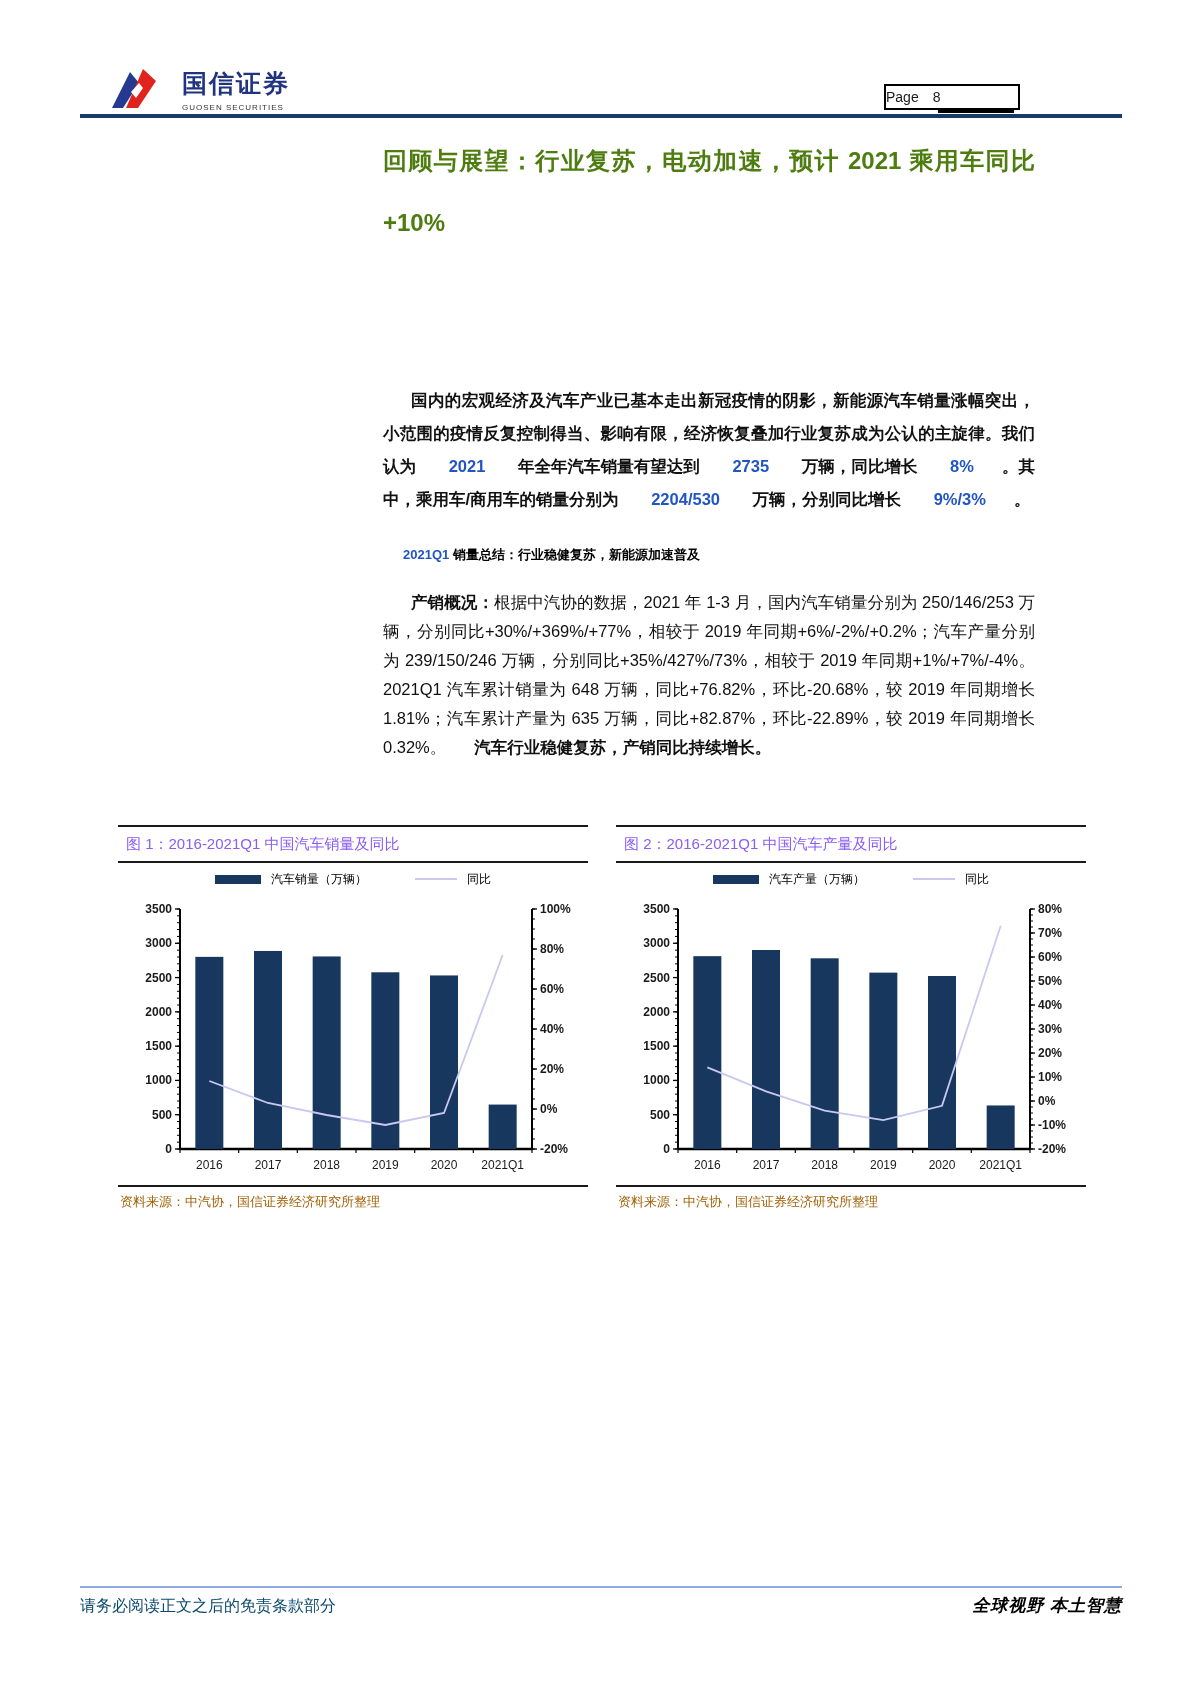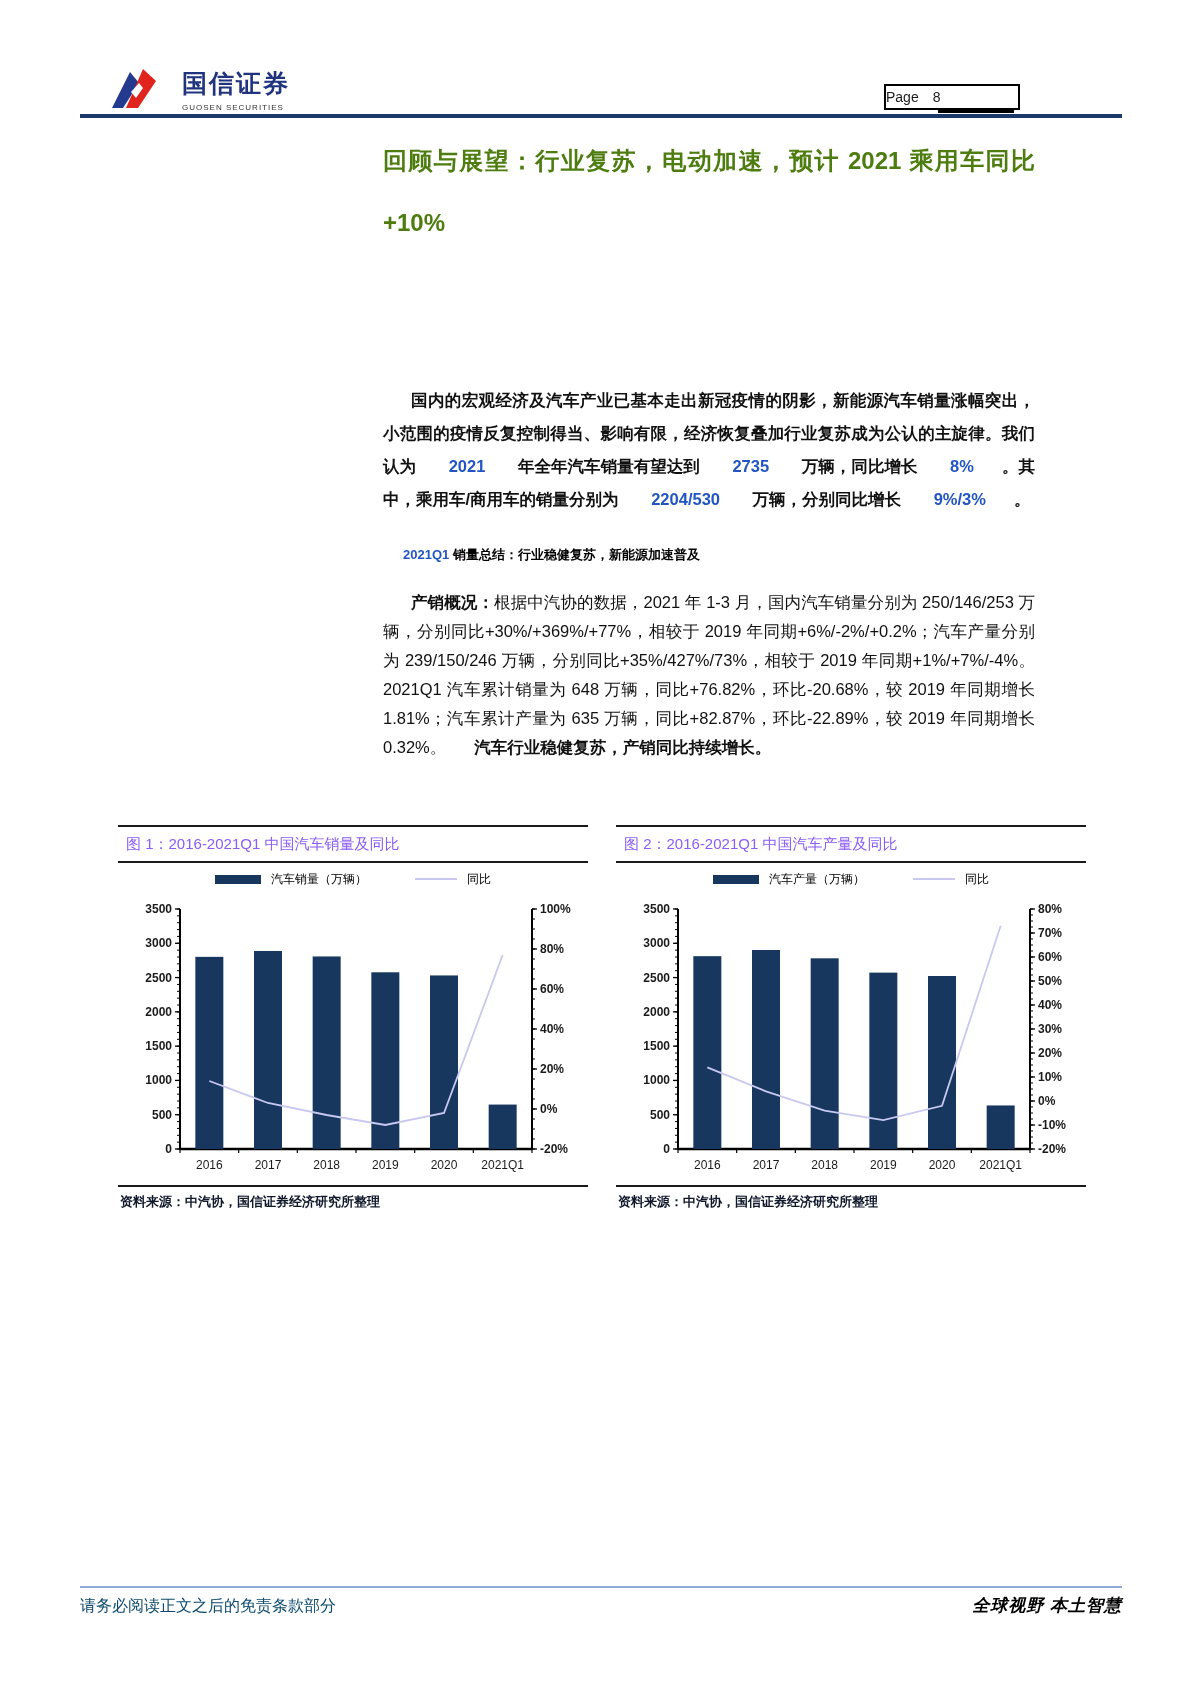--- a/index.html
+++ b/index.html
@@ -28,21 +28,21 @@
 
   
   .charts { position:absolute; top:793px; left:118px; width:968px; display:flex; justify-content:space-between; }
   .chart-panel { width:470px; }
   .panel-title { border-top:2px solid #1a1a1a; border-bottom:2px solid #1a1a1a; padding:8px 8px 7px 8px; font-size:15px; font-weight:normal; color:#8b5cf6;margin-top:32px; }
   .legend { height:32px; display:flex; align-items:center; justify-content:center; gap:10px; font-size:12px; color:#000; }
   .legend .gap { width:28px; }
   .sw-bar { display:inline-block; width:46px; height:9px; background:#17375E; }
   .sw-line { display:inline-block; width:42px; height:0; border-top:2px solid #c8c8f0; }
   .chart-svg { display:block; }
-  .chart-source { border-top:2px solid #1a1a1a; padding:6px 2px 10px 2px; font-size:13px; font-weight:bold; color:#0f172a; }
+  .chart-source { border-top:2px solid #1a1a1a; padding:6px 2px 10px 2px; font-size:13px; font-weight:normal; color:#a16207; }
 
   
   .footer-rule { position:absolute; top:1586px; left:80px; width:1042px; height:2px; background:#8faadc; }
   .footer-left { position:absolute; top:1596px; left:80px; font-size:16px; color:#0c4a6e; }
   .footer-right { position:absolute; top:1594px; right:78px; font-size:17px; font-weight:bold; font-style:italic; color:#000; letter-spacing:1px; }
 </style>
 </head>
 <body>
 
 <div class="page">

